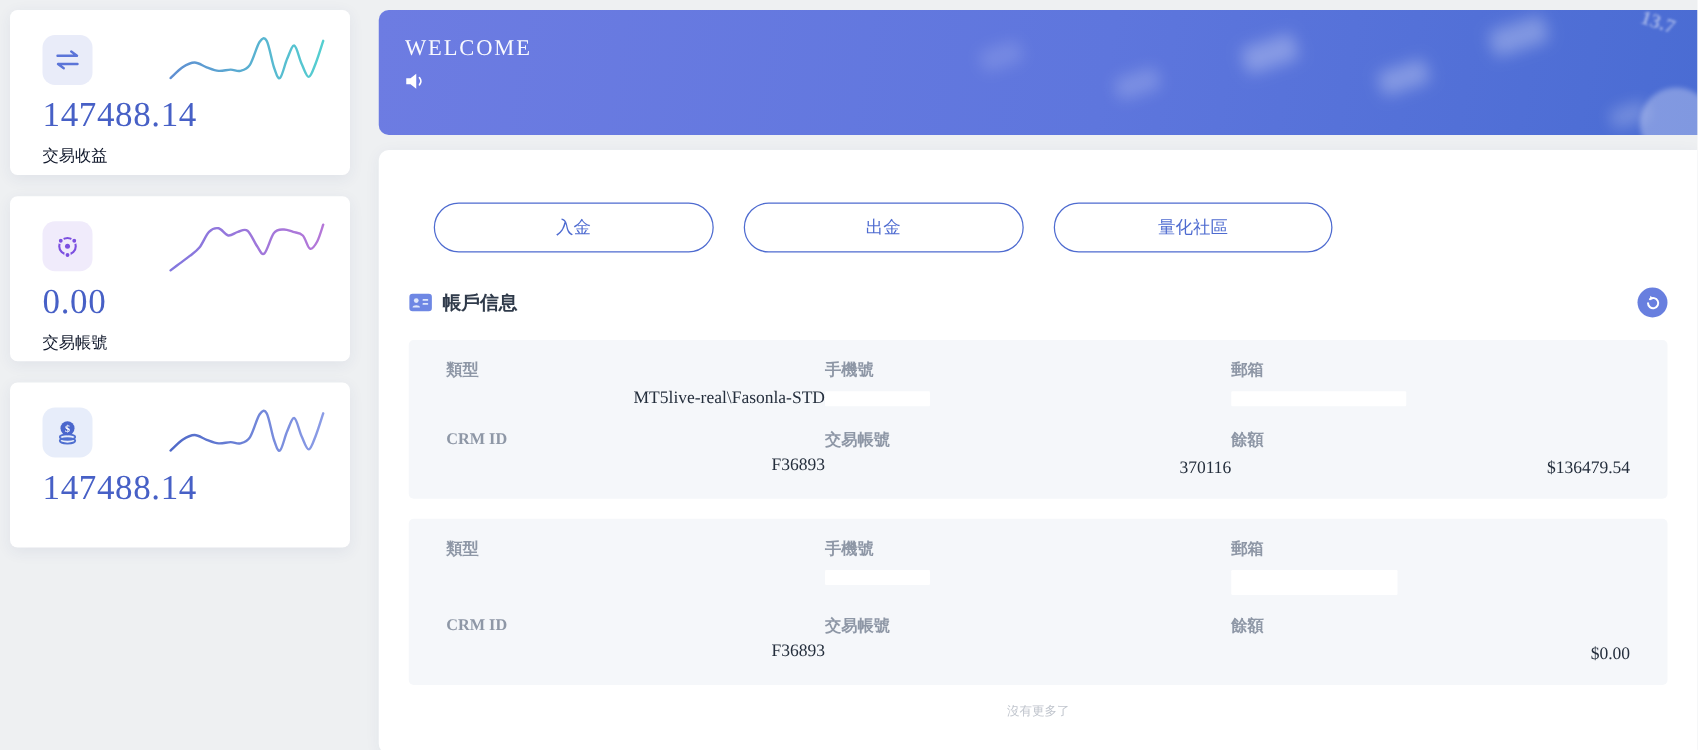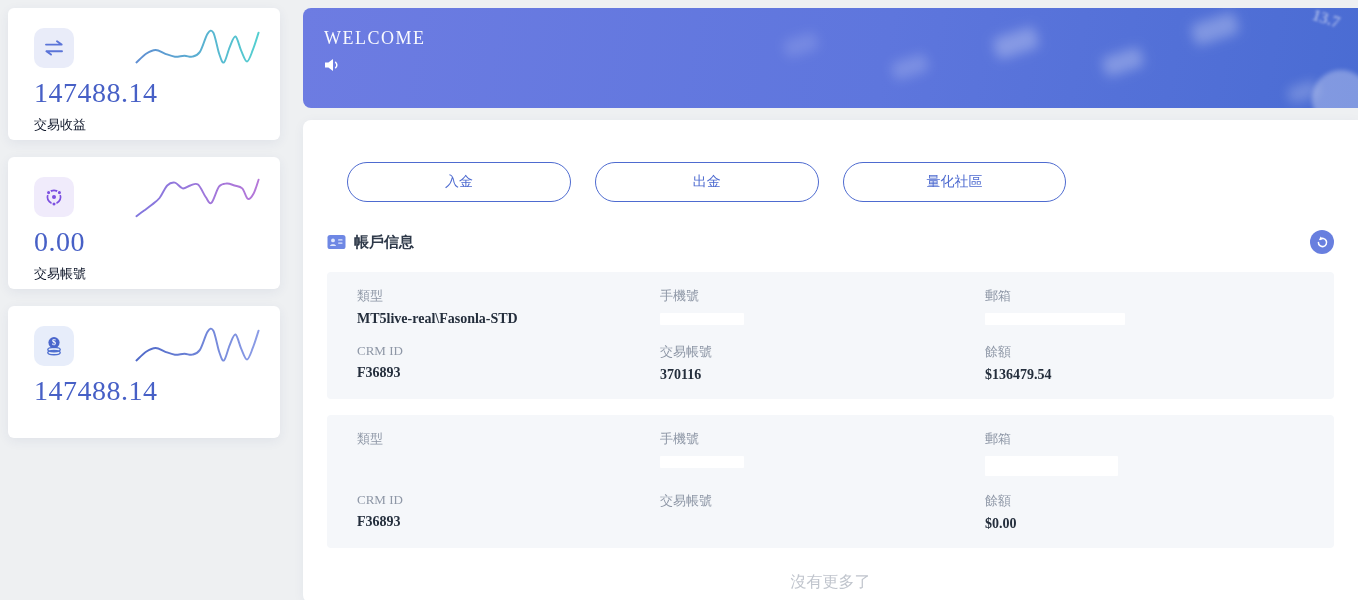--- a/index.html
+++ b/index.html
@@ -49,28 +49,28 @@
               color:#4e6bd0; font-size:14px; font-family:inherit; cursor:pointer; }
 
   .section-header { margin-top:28px; display:flex; align-items:center; }
   .section-title { font-size:15px; font-weight:700; color:#2f3a4a; margin-left:8px; }
   .refresh-btn { margin-left:auto; width:24px; height:24px; border-radius:50%; background:#687fdf;
                  display:flex; align-items:center; justify-content:center; cursor:pointer; border:none; }
 
   .account-block { margin-top:18px; background:#f5f7fa; border-radius:4px;
                    padding:15px 30px 16px; display:grid; grid-template-columns:303px 325px 1fr; row-gap:16px; }
   .account-block + .account-block { margin-top:16px; }
-  .field-label { font-size:13px; color:#8e97a6; }
-  .field-value { margin-top:6px; font-size:14px; font-weight:700; color:#242e3c; }
+  .field-label { font-size:13px; color:#8e97a6;font-weight:bold; }
+  .field-value { margin-top:6px; font-size:14px; font-weight:400; color:#242e3c;text-align:right; }
   .redact { background:#fff; margin-top:8px; border-radius:1px; }
   .redact-phone    { width:84px;  height:12px; }
   .redact-email-sm { width:140px; height:12px; }
   .redact-email-lg { width:133px; height:20px; }
 
-  .no-more { text-align:center; color:#c0c5cd; font-size:16px; margin-top:24px; }
+  .no-more { text-align:center; color:#c0c5cd; font-size:10px; margin-top:14px; }
 </style>
 </head>
 <body>
 
 <div class="sidebar">
 
   <div class="stat-card">
     <div class="stat-icon icon-bg-indigo">
       <svg width="22" height="16" viewBox="0 0 22 16">
         <path d="M3 4.6 H18.2 M14 1.2 L18.6 4.6" fill="none" stroke="#5b74d8" stroke-width="1.9" stroke-linecap="round" stroke-linejoin="round"></path>

